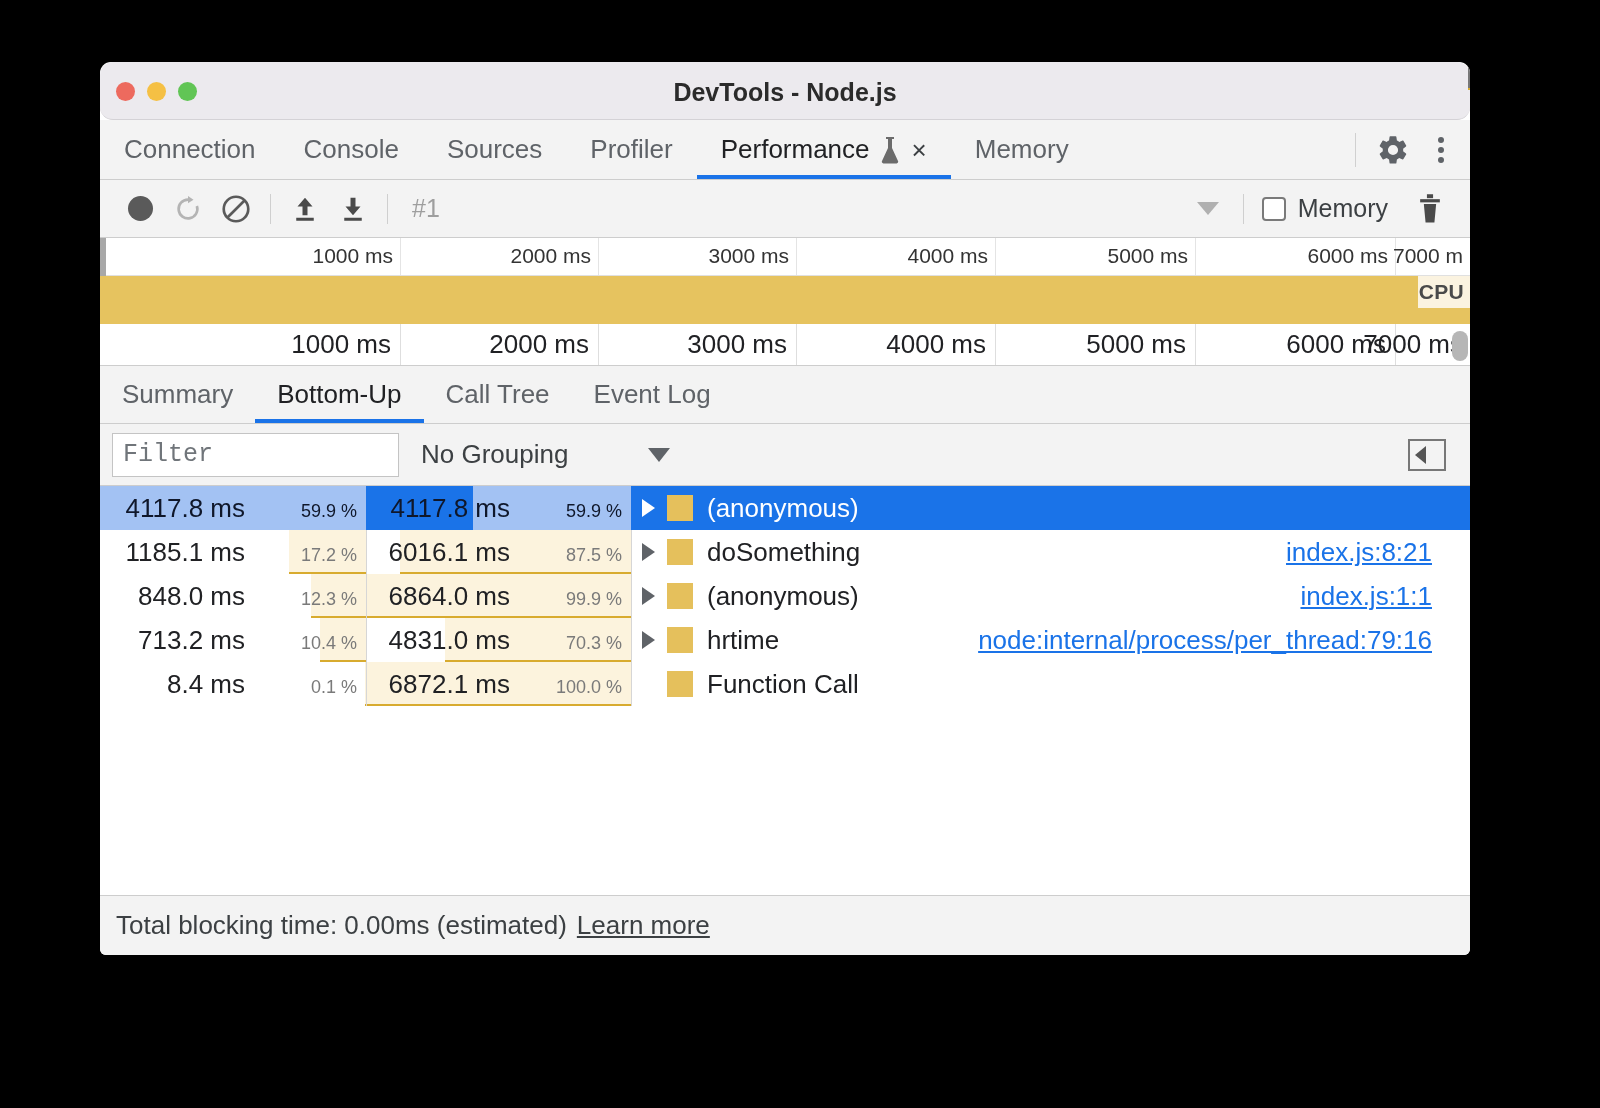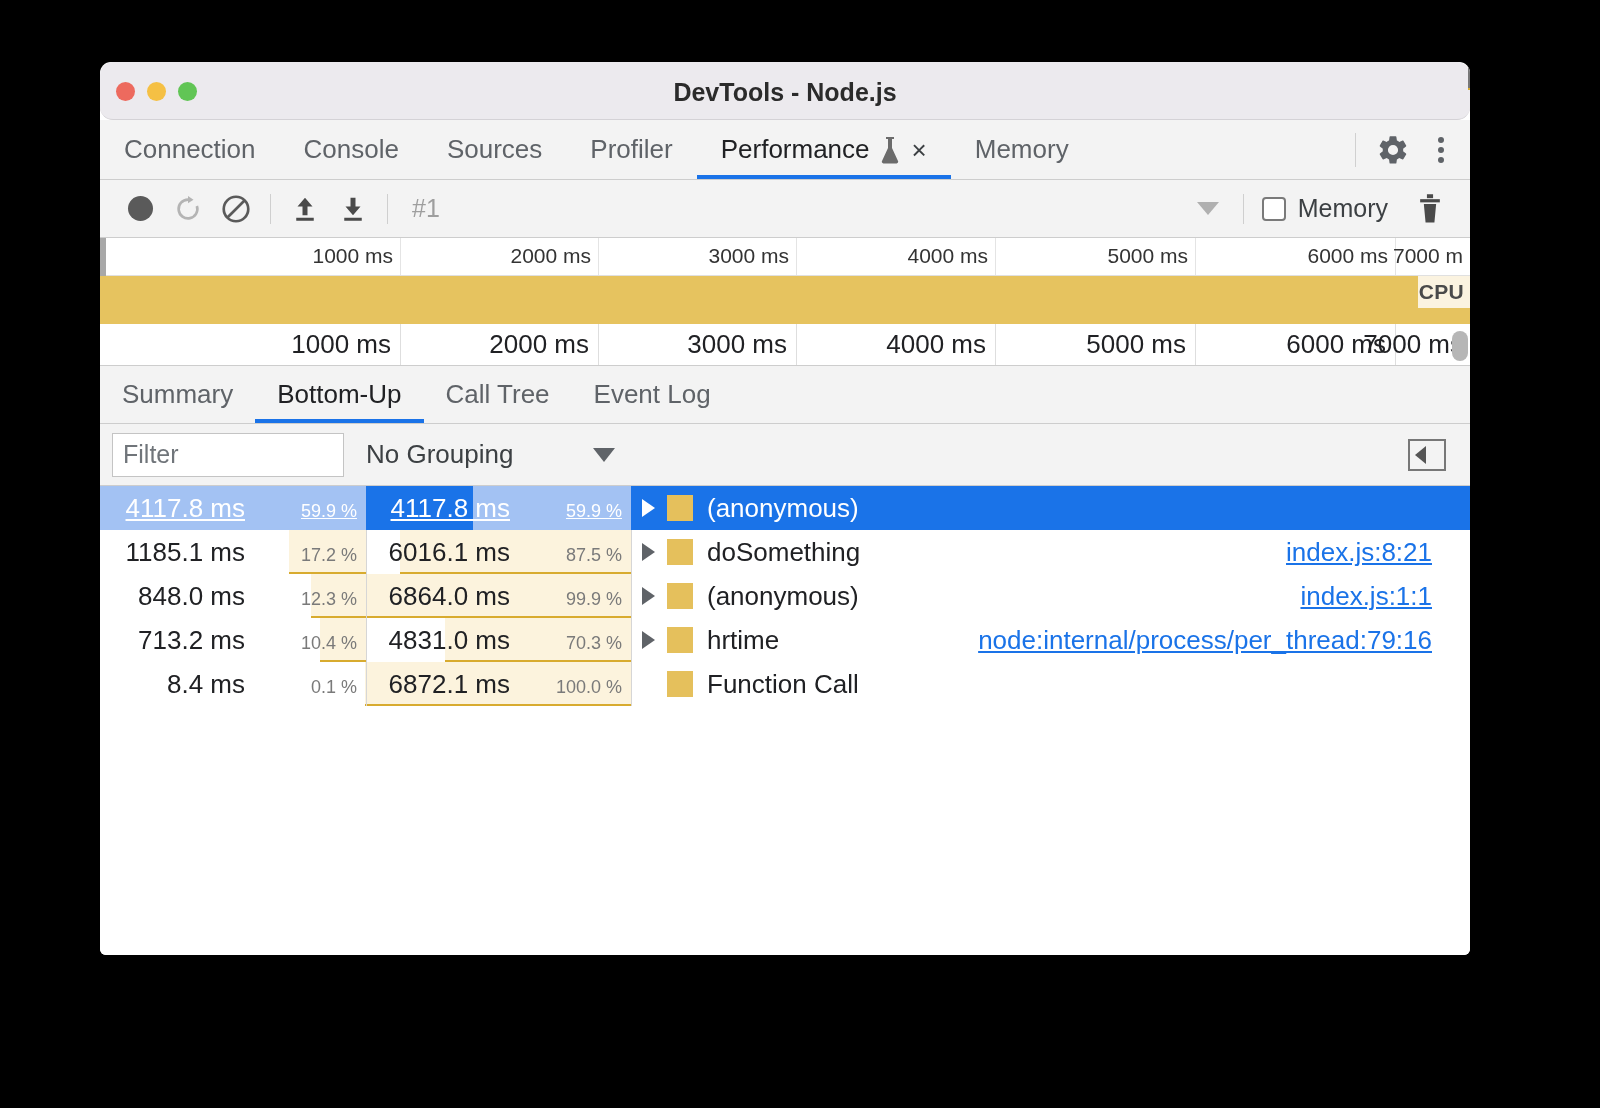--- a/index.html
+++ b/index.html
@@ -203,25 +203,25 @@
 
   
   .filterbar {
     height: 62px; background: #f3f3f3;
     border-bottom: 1px solid #cdcdcd;
     display: flex; align-items: center;
     padding: 0 12px;
     flex: 0 0 auto;
   }
   .filter-input {
-    width: 232px; height: 44px;
+    width: 287px; height: 44px;
     border: 1px solid #c4c4c4; background: #fff;
     font-size: 25px; color: #14532d;
     padding: 0 10px;
-    font-family: Liberation Sans, sans-serif;
+    font-family: Liberation Mono, monospace;
     outline: none;
   }
   .filter-input::placeholder { color: #70757a; }
   .group-sel {
     display: flex; align-items: center;
     margin-left: 22px;
     font-size: 26px; color: #3c4043;
   }
   .group-caret {
     width: 0; height: 0;
@@ -289,21 +289,21 @@
     position: relative; z-index: 2;
     display: flex; align-items: baseline;
     padding-right: 9px;
     white-space: nowrap;
   }
   .num-ms { font-size: 26px; color: #202124; }
   .num-pct {
     font-size: 18px; color: #7a7a7a;
     width: 112px; text-align: right;
   }
-  .trow.selected .num-ms, .trow.selected .num-pct { color: #ffffff; text-decoration: underline; }
+  .trow.selected .num-ms, .trow.selected .num-pct { color: #0f172a; }
 
   .cell-act {
     flex: 1 1 auto;
     display: flex; align-items: center;
     padding-left: 10px; padding-right: 38px;
     position: relative;
   }
   .tri {
     width: 0; height: 0;
     border-top: 9px solid transparent;
@@ -621,14 +621,18 @@
         </span>
       </div>
       <div class="cell-act">
         <span class="tri hidden"></span>
         <span class="swatch"></span>
         <span class="act-name">Function Call</span>
       </div>
     </div>
   </div>
 
+  <div class="statusbar">
+    <span class="status-text">Total blocking time: 0.00ms (estimated)</span>
+    <span class="status-link">Learn more</span>
+  </div>
 
 </div>
 
 </body></html>

